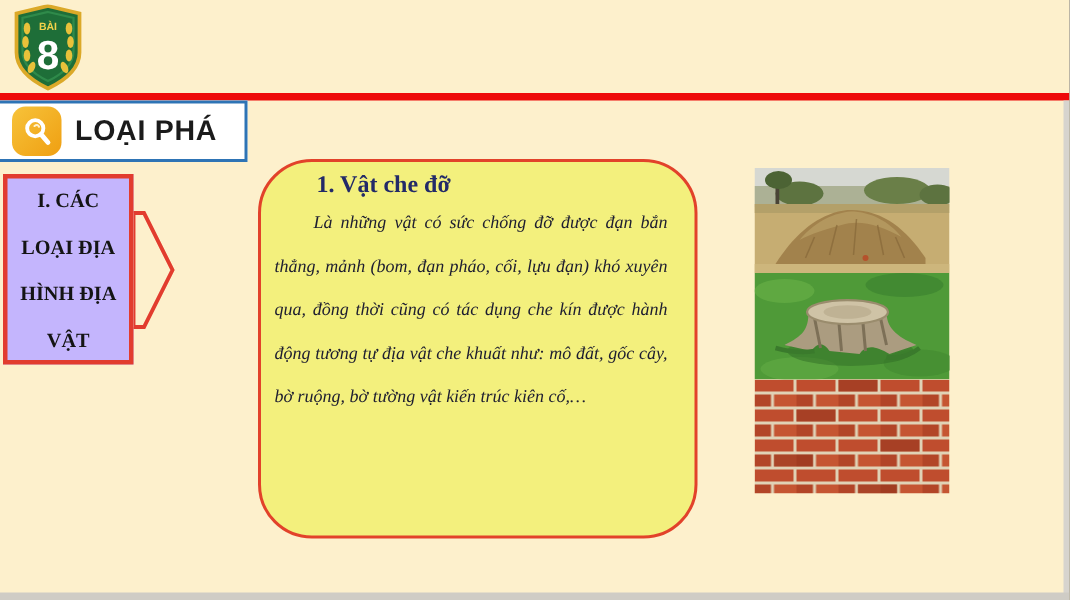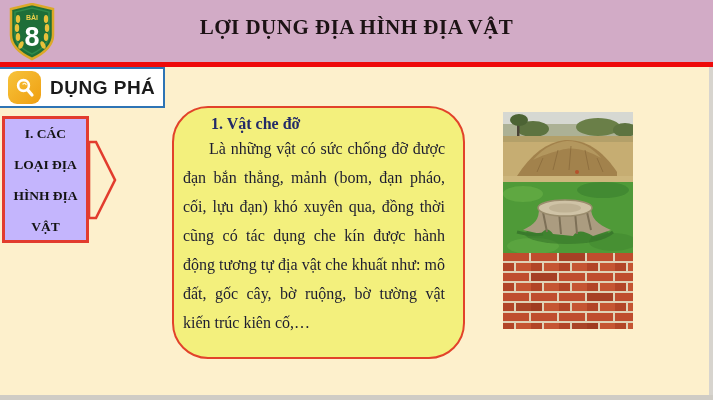--- a/index.html
+++ b/index.html
@@ -46,42 +46,39 @@
   .content-box{
     position:absolute;left:172px;top:106px;width:293px;height:253px;
     background:#f3f07d;border:2px solid #e2422a;border-radius:36px;
     box-sizing:border-box;padding:7px 18px 0 9px;
   }
   .content-heading{
     margin:0 0 1px 28px;font-family:"Liberation Serif",serif;
     font-weight:bold;font-size:16px;color:#232a68;
   }
   .content-body{
-    margin:0;font-family:"Liberation Serif",serif;font-size:16px;
-    color:#1d1d30;line-height:29px;text-align:justify;text-indent:26px;
+    margin:0;font-family:"Liberation Serif",serif;font-size:12px;
+    color:#1d1d30;line-height:29px;text-align:justify;text-indent:26px;font-style:italic;
   }
   
   .photos{position:absolute;left:503px;top:112px;width:130px;}
   .photo{width:130px;display:block;}
   .photo svg{display:block;}
   .photo-mound{height:70px;}
   .photo-stump{height:71px;margin-top:8px;}
   .photo-bricks{height:76px;margin-top:2px;}
   
   .edge-bottom{position:absolute;left:0;bottom:0;width:713px;height:5px;background:#cfccc5;}
   .edge-right{position:absolute;right:0;top:67px;width:4px;height:333px;background:#d7d4ce;}
 </style>
 </head>
 <body>
 
 <div class="slide">
 
-  <div class="titlebar">
-    <h1 class="slide-title">LỢI DỤNG ĐỊA HÌNH ĐỊA VẬT</h1>
-  </div>
   <div class="red-line"></div>
 
   <div class="badge">
     <svg width="50" height="58" viewBox="0 0 50 58">
       <path d="M25 1 L46 6 L46 32 Q46 46 25 56 Q4 46 4 32 L4 6 Z" fill="#1e6e38" stroke="#dba928" stroke-width="2.5"></path>
       <path d="M25 5 L42 9 L42 31 Q42 43 25 51 Q8 43 8 31 L8 9 Z" fill="none" stroke="#2f8a4a" stroke-width="1.5"></path>
 
       <g fill="#e8c13a">
         <ellipse cx="11" cy="16" rx="2.2" ry="4"></ellipse>
           <ellipse cx="10" cy="25" rx="2.2" ry="4"></ellipse>
@@ -98,21 +95,21 @@
   </div>
 
   <div class="explore-tag">
     <span class="explore-icon">
       <svg width="22" height="22" viewBox="0 0 22 22">
         <circle cx="9.5" cy="8.5" r="5.4" fill="none" stroke="#ffffff" stroke-width="2.6"></circle>
         <path d="M9 7 q2 -1.5 3 .5" fill="none" stroke="#fff3d0" stroke-width="1.4" stroke-linecap="round"></path>
         <line x1="13.4" y1="12.6" x2="18" y2="18" stroke="#ffffff" stroke-width="3.2" stroke-linecap="round"></line>
       </svg>
     </span>
-    <span class="explore-label">DỤNG PHÁ</span>
+    <span class="explore-label">LOẠI PHÁ</span>
   </div>
 
   <div class="nav-arrow">
     <div class="nav-label">I. CÁC
 LOẠI ĐỊA
 HÌNH ĐỊA
 VẬT</div>
   </div>
   <svg class="nav-chevron" width="30" height="112" viewBox="0 0 30 112">
     <polygon points="0,18 7,18 26,56 7,94 0,94" fill="#fdf0cc" stroke="#e23c2e" stroke-width="2.6"></polygon>

